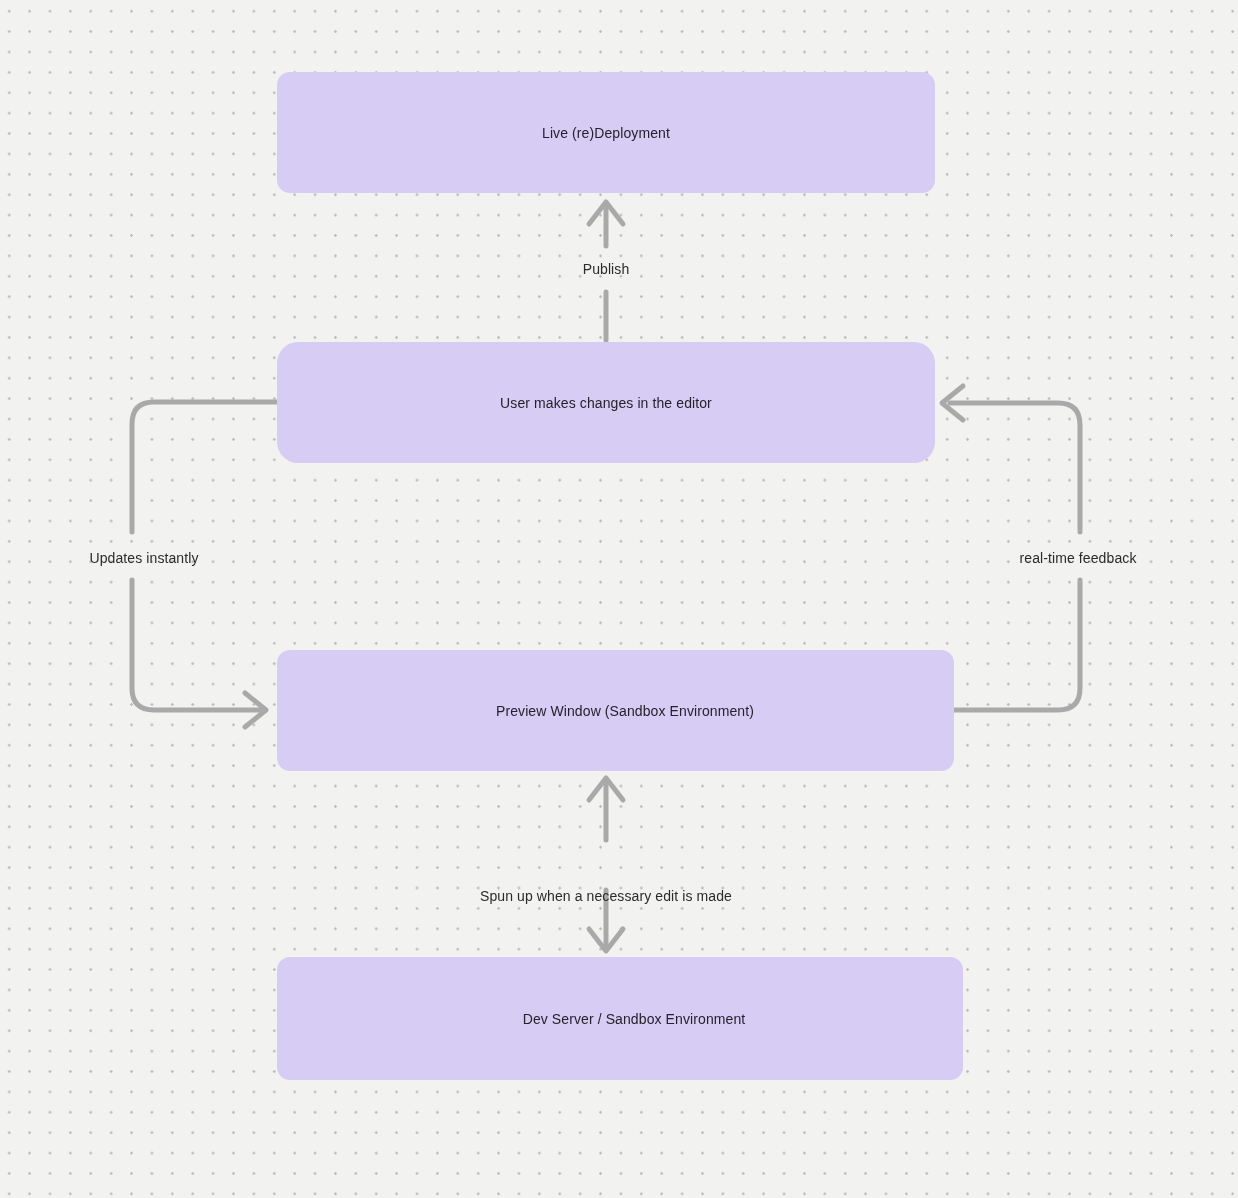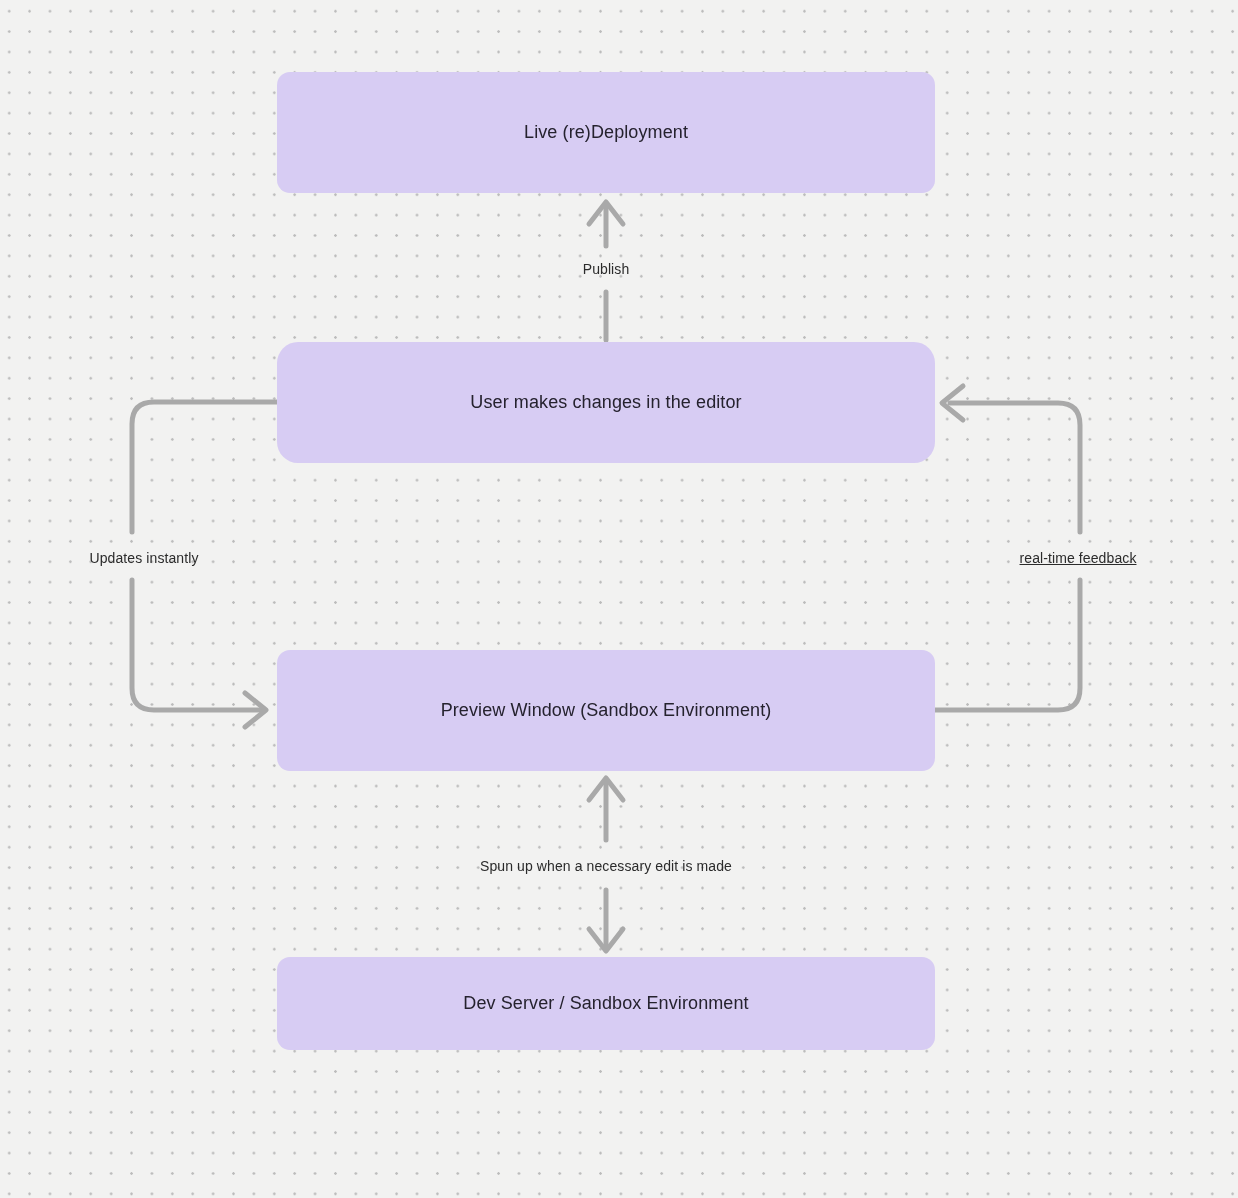--- a/index.html
+++ b/index.html
@@ -38,40 +38,40 @@
     width: 658px;
     height: 121px;
     background: #d7ccf3;
     border-radius: 13px;
     display: flex;
     align-items: center;
     justify-content: center;
     text-align: center;
   }
   .node span {
-    font-size: 18px;
+    font-size: 14px;
     color: #25222e;
     letter-spacing: 0.1px;
   }
   .node-1 { top: 72px; }
   .node-2 { top: 342px; border-radius: 21px; }
-  .node-3 { top: 650px; }
-  .node-4 { top: 957px; height: 93px; }
+  .node-3 { top: 650px; padding-left: 19px; }
+  .node-4 { top: 957px; height: 123px; padding-left: 28px; }
   .edge-label {
     position: absolute;
     transform: translate(-50%, -50%);
     font-size: 14px;
     color: #2b2b2b;
     white-space: nowrap;
     letter-spacing: 0.1px;
   }
   .label-publish  { left: 606px;  top: 269px; }
   .label-updates  { left: 144px;  top: 558px; }
-  .label-feedback { left: 1078px; top: 558px; text-decoration: underline; }
-  .label-spunup   { left: 606px;  top: 866px; text-align: center; }
+  .label-feedback { left: 1078px; top: 558px; }
+  .label-spunup   { left: 606px;  top: 896px; text-align: center; }
 </style>
 </head>
 <body>
 
 <div class="canvas">
 
   <svg class="edges-layer" viewBox="0 0 1238 1198" xmlns="http://www.w3.org/2000/svg">
 
     <path d="M606,340 V292"></path>
     <path d="M606,246 V206"></path>

